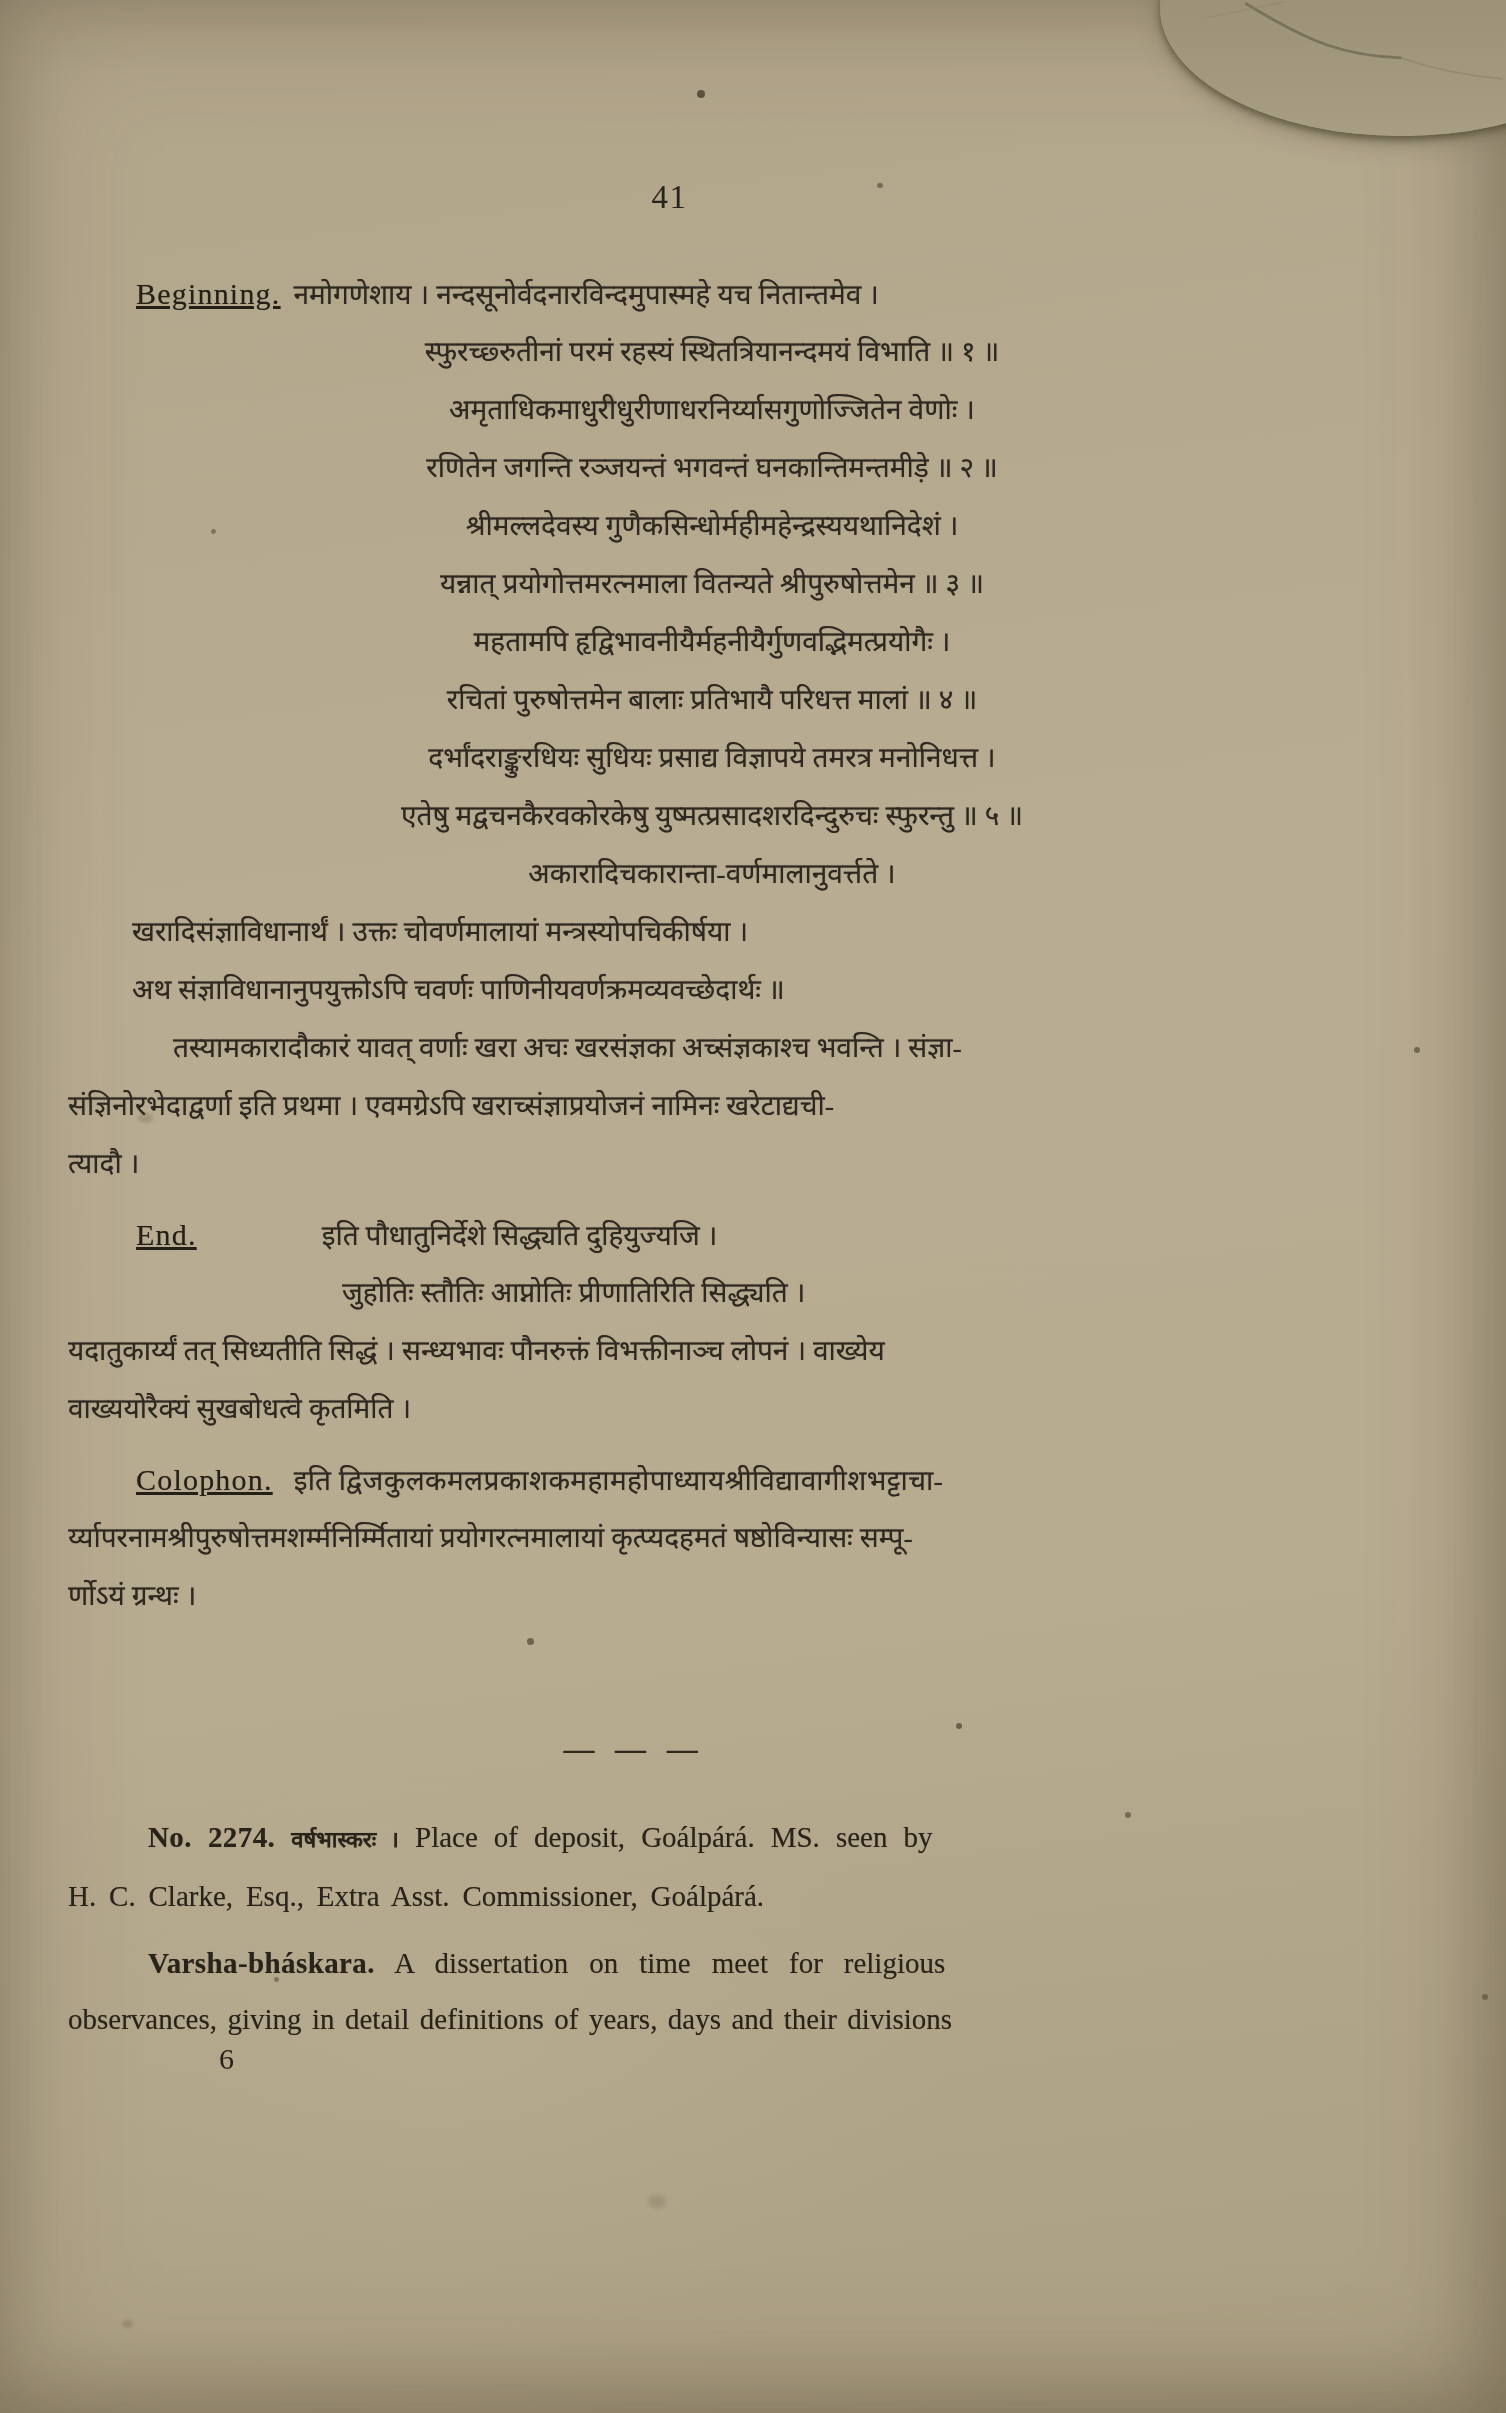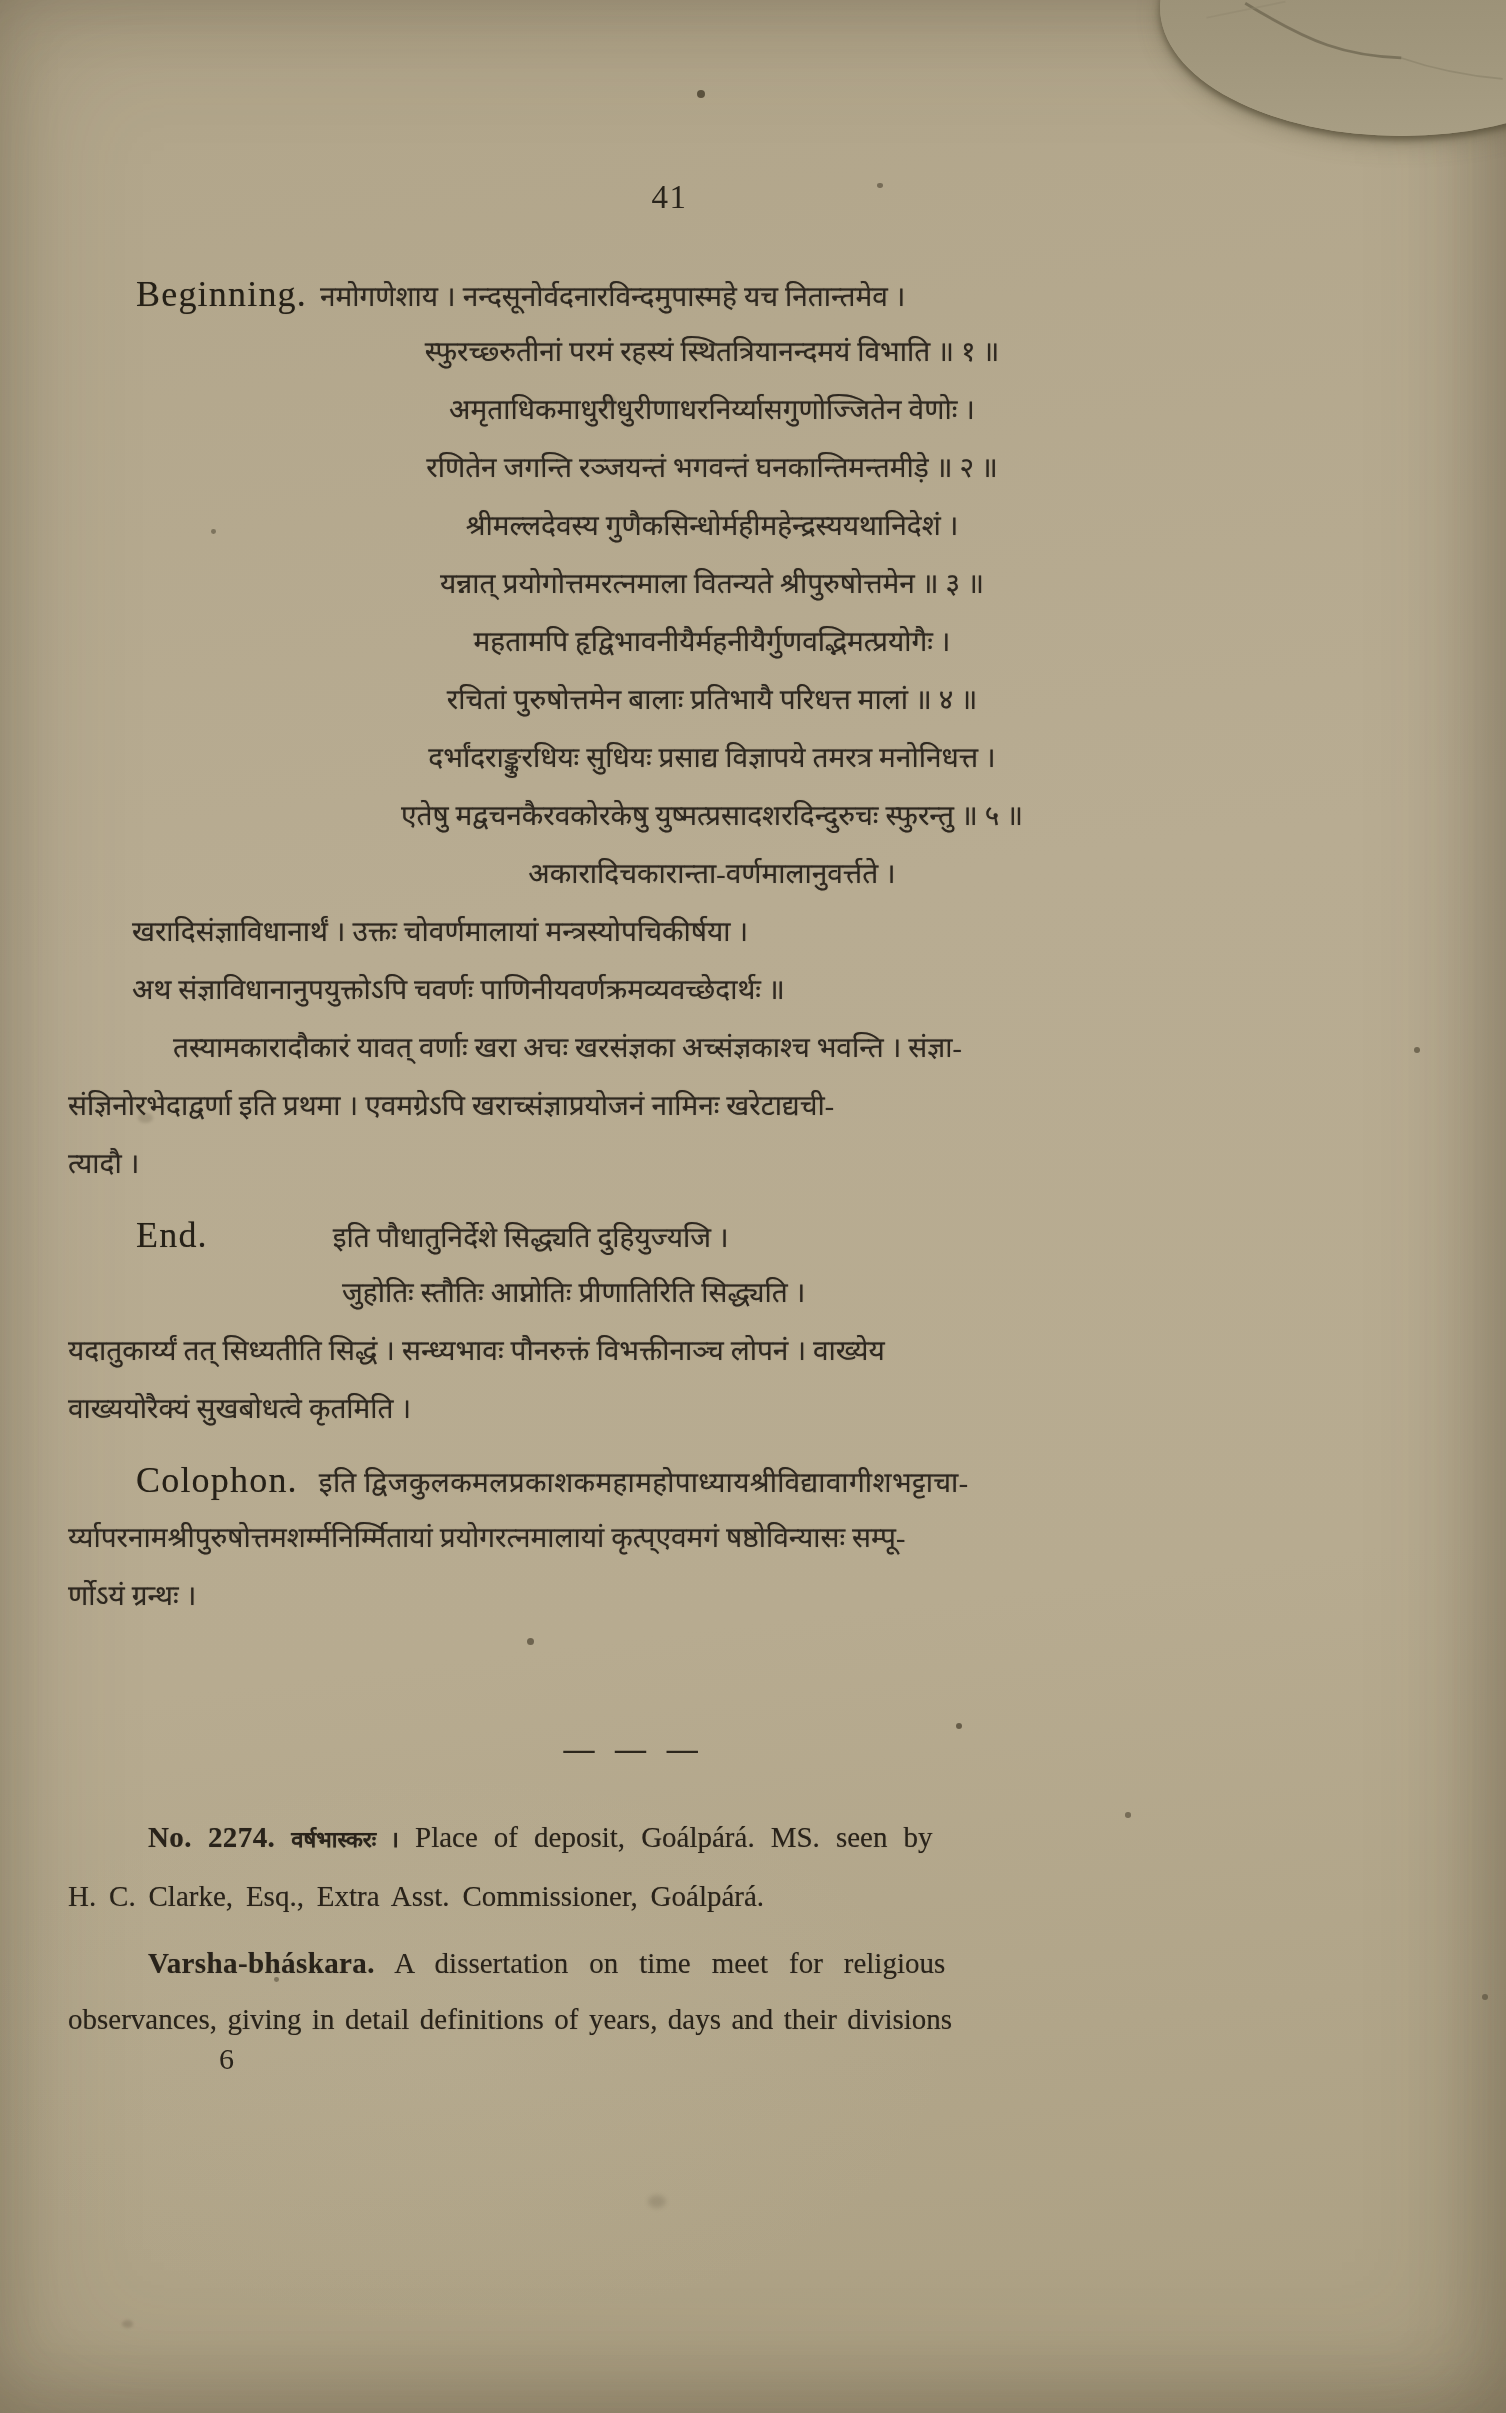--- a/index.html
+++ b/index.html
@@ -33,21 +33,21 @@
   .section{}
   .sec-end{margin-top:13px;}
   .sec-colophon{margin-top:13px;}
   .line{
     height:58px;line-height:58px;font-size:28px;white-space:nowrap;
     color:#2e2820;text-shadow:0 0 0.8px rgba(46,38,26,.45);
   }
   .first-line{display:flex;align-items:baseline;}
   .section-label{
     flex:0 0 auto;
-    padding-left:68px;font-size:36px;letter-spacing:1.2px;color:#25201。5.6px;color:#252017;
+    padding-left:68px;font-size:30px;letter-spacing:1.2px;color:#25201。5.6px;color:#252017;text-decoration:underline;
   }
   .section-label{color:#252017;}
   .sec-beginning .first-text{margin-left:13px;}
   .sec-end .first-text{margin-left:125px;}
   .sec-colophon .first-text{margin-left:21px;letter-spacing:0.4px;}
   .style-center{text-align:center;padding-left:121px;}
   .style-indent{text-indent:105px;}
   .style-indent-small{text-indent:64px;}
   .style-left-block{padding-left:274px;}
 
@@ -126,21 +126,21 @@
         </div>
         <div class="line sanskrit style-left-block" lang="sa">जुहोतिः स्तौतिः आप्नोतिः प्रीणातिरिति सिद्ध्यति ।</div>
         <div class="line sanskrit style-flush" lang="sa">यदातुकार्य्यं तत् सिध्यतीति सिद्धं ।  सन्ध्यभावः पौनरुक्तं विभक्तीनाञ्च लोपनं ।  वाख्येय</div>
         <div class="line sanskrit style-flush" lang="sa">वाख्ययोरैक्यं सुखबोधत्वे कृतमिति ।</div>
       </div>
       <div class="section sec-colophon">
         <div class="line first-line">
           <span class="section-label">Colophon.</span>
           <span class="first-text sanskrit" lang="sa">इति  द्विजकुलकमलप्रकाशकमहामहोपाध्यायश्रीविद्यावागीशभट्टाचा-</span>
         </div>
-        <div class="line sanskrit style-flush" lang="sa">र्य्यापरनामश्रीपुरुषोत्तमशर्म्मनिर्म्मितायां  प्रयोगरत्नमालायां  कृत्प्एवमगं  षष्ठोविन्यासः  सम्पू-</div>
+        <div class="line sanskrit style-flush" lang="sa">र्य्यापरनामश्रीपुरुषोत्तमशर्म्मनिर्म्मितायां  प्रयोगरत्नमालायां  कृत्प्यदहमतं  षष्ठोविन्यासः  सम्पू-</div>
         <div class="line sanskrit style-flush" lang="sa">र्णोऽयं ग्रन्थः ।</div>
       </div>
     </div>
 
   <div class="divider">— — —</div>
 
   <div class="entry">
     <div class="entry-line entry-line1">
       <span class="bold">No.</span>
       <span class="bold">2274.</span>

